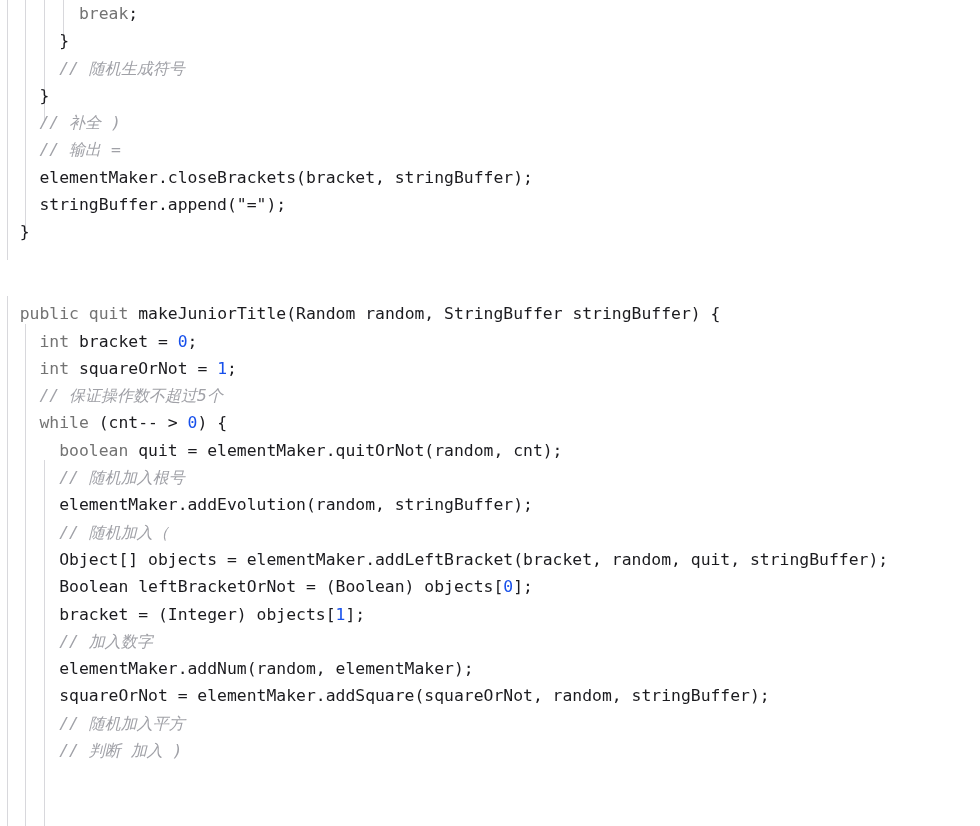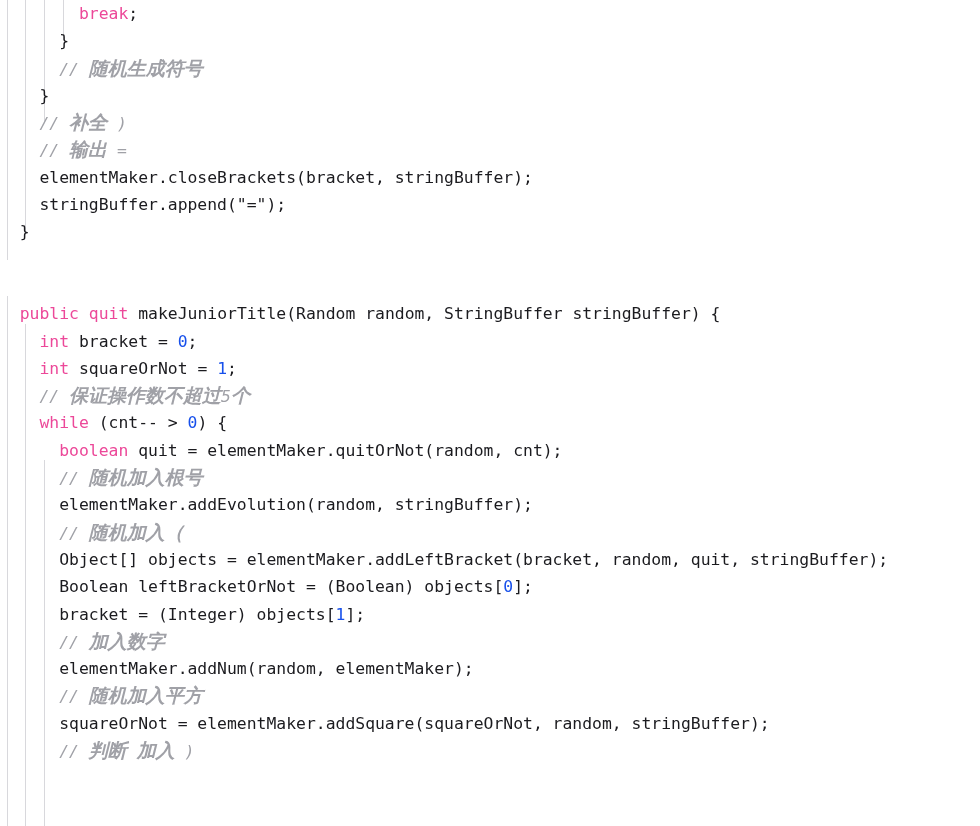--- a/index.html
+++ b/index.html
@@ -45,32 +45,31 @@
     font-size: 16.4px;
     color: #1b1b1f;
     letter-spacing: 0px;
   }
 
   .line.blank {
     color: transparent;
   }
 
   
-  .kw    { color: #ec4899; margin-top: 6px; }
+  .kw    { color: #737373; margin-top: 6px; }
   .num   { color: #1750eb; }
   .cmt   { color: #a0a1a7; font-style: italic; }
   .str   { color: #1b1b1f; }
   .plain { color: #1b1b1f; }
 
   
   .cmt .cn {
     font-family: "DejaVu Sans", "Liberation Sans", sans-serif;
     font-style: italic;
-    font-size: 19px;
-    font-weight: bold;
+    font-size: 16px;
   }
 </style>
 </head>
 <body>
 
 <div id="editor">
   <div id="guides">
       <div class="guide" style="left: 7px; top: 0px; height: 260px; background: rgb(216, 216, 220);"></div>
       <div class="guide" style="left: 25px; top: 0px; height: 232px; background: rgb(216, 216, 220);"></div>
       <div class="guide" style="left: 44px; top: 0px; height: 122px; background: rgb(216, 216, 220);"></div>
@@ -98,17 +97,17 @@
       <div class="line"><span class="plain">    </span><span class="kw">while</span><span class="plain"> (cnt-- &gt; </span><span class="num">0</span><span class="plain">) {</span></div>
       <div class="line"><span class="plain">      </span><span class="kw">boolean</span><span class="plain"> quit = elementMaker.quitOrNot(random, cnt);</span></div>
       <div class="line"><span class="plain">      </span><span class="cmt">// <span class="cn">随机加入根号</span></span></div>
       <div class="line"><span class="plain">      </span><span class="plain">elementMaker.addEvolution(random, stringBuffer);</span></div>
       <div class="line"><span class="plain">      </span><span class="cmt">// <span class="cn">随机加入（</span></span></div>
       <div class="line"><span class="plain">      </span><span class="plain">Object[] objects = elementMaker.addLeftBracket(bracket, random, quit, stringBuffer);</span></div>
       <div class="line"><span class="plain">      </span><span class="plain">Boolean leftBracketOrNot = (Boolean) objects[</span><span class="num">0</span><span class="plain">];</span></div>
       <div class="line"><span class="plain">      </span><span class="plain">bracket = (Integer) objects[</span><span class="num">1</span><span class="plain">];</span></div>
       <div class="line"><span class="plain">      </span><span class="cmt">// <span class="cn">加入数字</span></span></div>
       <div class="line"><span class="plain">      </span><span class="plain">elementMaker.addNum(random, elementMaker);</span></div>
+      <div class="line"><span class="plain">      </span><span class="plain">squareOrNot = elementMaker.addSquare(squareOrNot, random, stringBuffer);</span></div>
       <div class="line"><span class="plain">      </span><span class="cmt">// <span class="cn">随机加入平方</span></span></div>
-      <div class="line"><span class="plain">      </span><span class="plain">squareOrNot = elementMaker.addSquare(squareOrNot, random, stringBuffer);</span></div>
       <div class="line"><span class="plain">      </span><span class="cmt">// <span class="cn">判断</span> <span class="cn">加入</span> )</span></div>
     </div>
 </div>
 
 </body></html>

